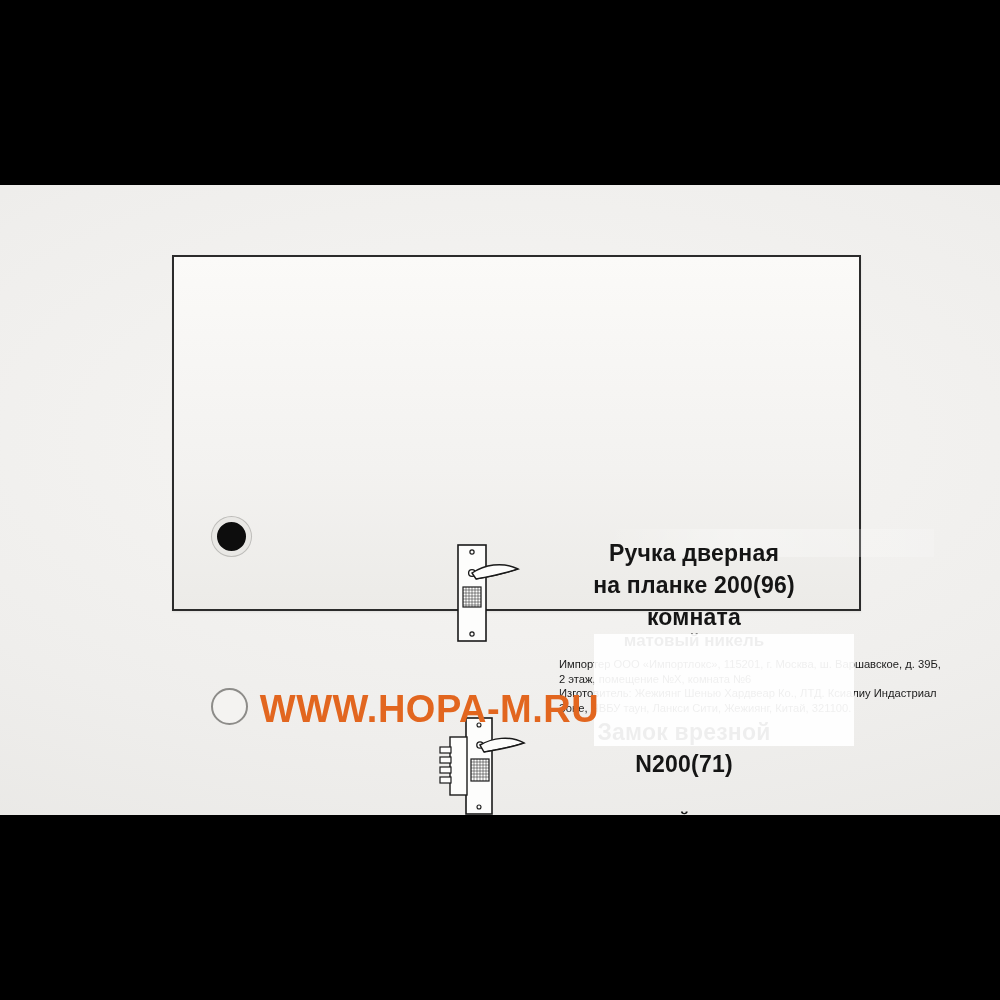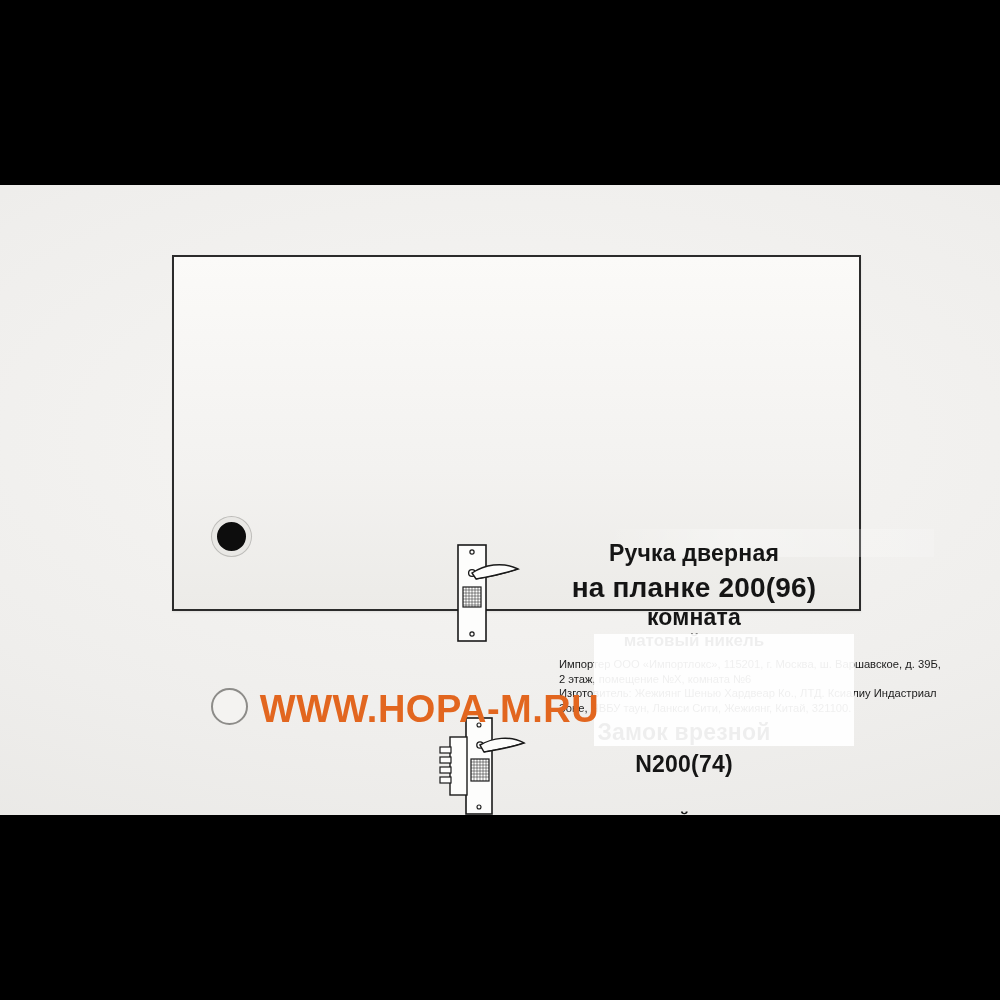--- a/index.html
+++ b/index.html
@@ -80,21 +80,21 @@
   .block {
     position: absolute;
     text-align: center;
     color: #151515;
   }
   .b-title {
     font-weight: bold;
     letter-spacing: 0.2px;
   }
   .t1-l1 { left: 370px; top: 283px; width: 300px; font-size: 23px; }
-  .t1-l2 { left: 370px; top: 315px; width: 300px; font-size: 28px; }
+  .t1-l2 { left: 370px; top: 315px; width: 300px; font-size: 23px; }
   .t1-l3 { left: 370px; top: 347px; width: 300px; font-size: 23px; }
   .t1-l4 { left: 370px; top: 374px; width: 300px; font-size: 17px; font-weight: bold; }
 
   .fine {
     position: absolute;
     left: 385px;
     top: 400px;
     width: 420px;
     font-size: 11.2px;
     line-height: 14.6px;
@@ -207,21 +207,21 @@
     <div class="block t1-l4">матовый никель</div>
 
     <div class="fine">
       <div>Импортер ООО «Импортлокс», 115201, г. Москва, ш. Варшавское, д. 39Б,</div>
       <div>2 этаж, помещение №X, комната №6</div>
       <div>Изготовитель: Жежиянг Шенью Хардвеар Ко., ЛТД. Ксиалиу Индастриал</div>
       <div>Зоне, НВБУ таун, Ланкси Сити, Жежиянг, Китай, 321100.</div>
     </div>
 
     <div class="block b-title t2-l1">Замок врезной</div>
-    <div class="block b-title t2-l2">N200(74)</div>
+    <div class="block b-title t2-l2">N200(71)</div>
     <div class="block t2-l4">матовый никель</div>
   </div>
 
   <div class="glare-a"></div>
 
   <div class="hole hole-1"></div>
   <div class="hole hole-2"></div>
 
   <div class="watermark">WWW.HOPA-M.RU</div>
 </div>

